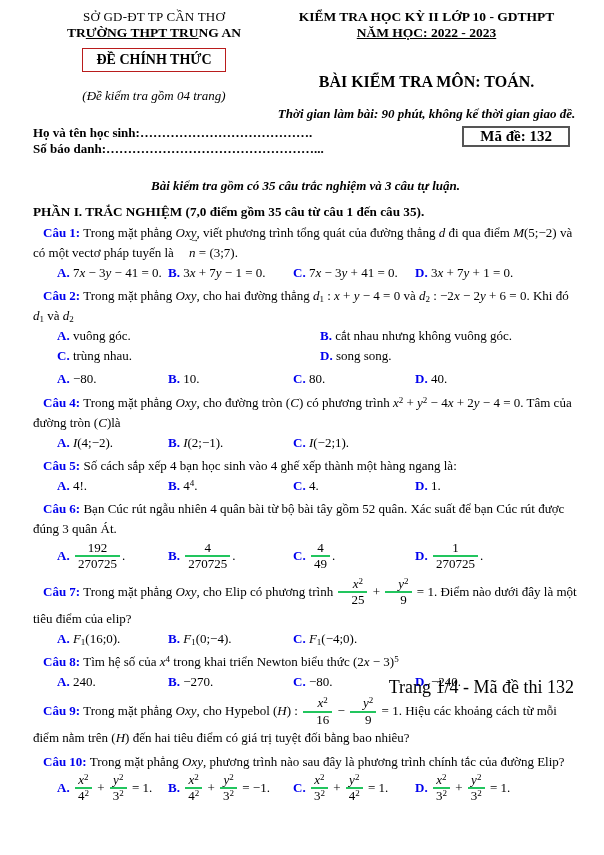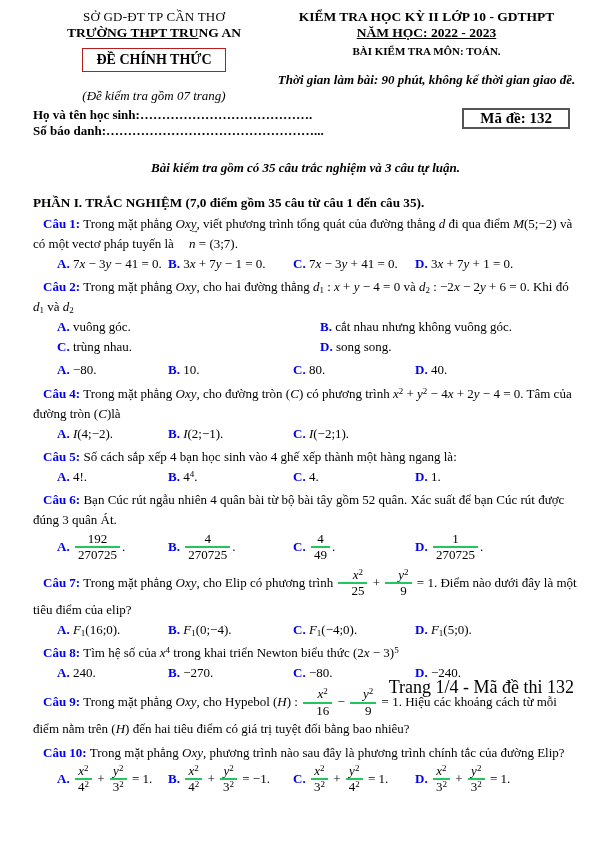--- a/index.html
+++ b/index.html
@@ -14,30 +14,30 @@
   .header{display:flex;}
   .h-left{width:242px;text-align:center;}
   .h-right{flex:1;text-align:center;}
   .h-line1{font-size:13px;letter-spacing:.2px;}
   .h-line2{font-weight:bold;font-size:13.5px;}
   .und{text-decoration:underline;}
   .debox{display:inline-block;border:1px solid #b91c1c;padding:3px 13px;font-weight:bold;font-size:14px;margin-top:7px;}
   .h-note-left{font-style:italic;margin-top:16px;font-size:13px;}
   .h-note-right{font-style:italic;font-weight:bold;margin-top:15px;font-size:13px;}
   .hb{font-weight:bold;font-size:13.5px;}
-  .subject{font-weight:bold;font-size:11px;margin-top:4px;text-align:center;}
+  .subject{font-weight:bold;font-size:16px;margin-top:32px;text-align:center;}
 
   
   .student{display:flex;justify-content:space-between;margin-top:3px;}
   .s-lines{font-weight:bold;line-height:1.25;font-size:13px;}
   .code-box{border:2px solid #555;padding:0 16px;font-weight:bold;font-size:15px;align-self:flex-start;margin-right:8px;margin-top:1px;}
 
   
   .intro{text-align:center;font-weight:bold;font-style:italic;margin-top:20px;font-size:13px;}
-  .section-title{font-weight:bold;margin-top:19px;font-size:13.2px;}
+  .section-title{font-weight:bold;margin-top:10px;font-size:13.2px;}
 
   
   .questions{margin-top:3px;}
   .question{margin-bottom:3px;}
   .qtext{line-height:1.55;text-indent:10px;}
   .qlabel{color:var(--blue,#0000EE);font-weight:bold;}
   .opts{display:grid;margin-left:24px;line-height:1.55;align-items:center;}
   .cols4{grid-template-columns:111px 125px 122px 1fr;}
   .cols2{grid-template-columns:263px 1fr;}
   .olabel{color:var(--blue,#0000EE);font-weight:bold;}
@@ -59,21 +59,21 @@
 </head>
 <body>
 
 <div class="page">
 
   <div class="header">
     <div class="h-left">
       <div class="h-line1">SỞ GD-ĐT TP CẦN THƠ</div>
       <div class="h-line2"><span>TR</span><span class="und">ƯỜNG THPT TRU</span><span>NG AN</span></div>
       <div class="debox">ĐỀ CHÍNH THỨC</div>
-      <div class="h-note-left">(Đề kiểm tra gồm 07 trang)</div>
+      <div class="h-note-left">(Đề kiểm tra gồm 04 trang)</div>
     </div>
     <div class="h-right">
       <div class="hb">KIỂM TRA HỌC KỲ II LỚP 10 - GDTHPT</div>
       <div class="hb und">NĂM HỌC: 2022 - 2023</div>
       <div class="subject">BÀI KIỂM TRA MÔN:  TOÁN.</div>
       <div class="h-note-right">Thời gian làm bài: 90 phút, không kể thời gian giao đề.</div>
     </div>
   </div>
 
   <div class="student">
@@ -140,21 +140,20 @@
           <span class="opt"><span class="olabel">C.</span> <span class="fr"><span class="nu">4</span><span class="de">49</span></span>.</span>
           <span class="opt"><span class="olabel">D.</span> <span class="fr"><span class="nu">1</span><span class="de">270725</span></span>.</span>
         </div>
       </div>
       <div class="question">
         <div class="qtext"><span class="qlabel">Câu 7:</span> Trong mặt phẳng <i>Oxy</i>, cho Elip có phương trình <span class="fr"><span class="nu"><i>x</i><sup>2</sup></span><span class="de">25</span></span> + <span class="fr"><span class="nu"><i>y</i><sup>2</sup></span><span class="de">9</span></span> = 1. Điểm nào dưới đây là một tiêu điểm của elip?</div>
         <div class="opts cols4">
           <span class="opt"><span class="olabel">A.</span> <i>F</i><sub>1</sub>(16;0).</span>
           <span class="opt"><span class="olabel">B.</span> <i>F</i><sub>1</sub>(0;−4).</span>
           <span class="opt"><span class="olabel">C.</span> <i>F</i><sub>1</sub>(−4;0).</span>
-          <span class="opt"><span class="olabel">D.</span> <i>F</i><sub>1</sub>(5;0).</span>
         </div>
       </div>
       <div class="question">
         <div class="qtext"><span class="qlabel">Câu 8:</span> Tìm hệ số của <i>x</i><sup>4</sup> trong khai triển Newton biểu thức (2<i>x</i> − 3)<sup>5</sup></div>
         <div class="opts cols4">
           <span class="opt"><span class="olabel">A.</span> 240.</span>
           <span class="opt"><span class="olabel">B.</span> −270.</span>
           <span class="opt"><span class="olabel">C.</span> −80.</span>
           <span class="opt"><span class="olabel">D.</span> −240.</span>
         </div>

